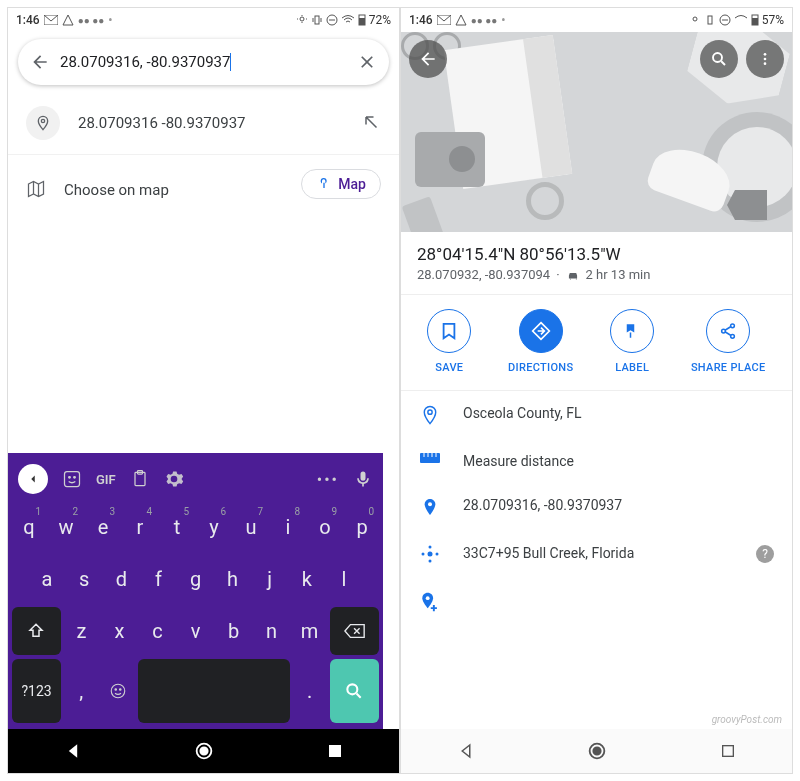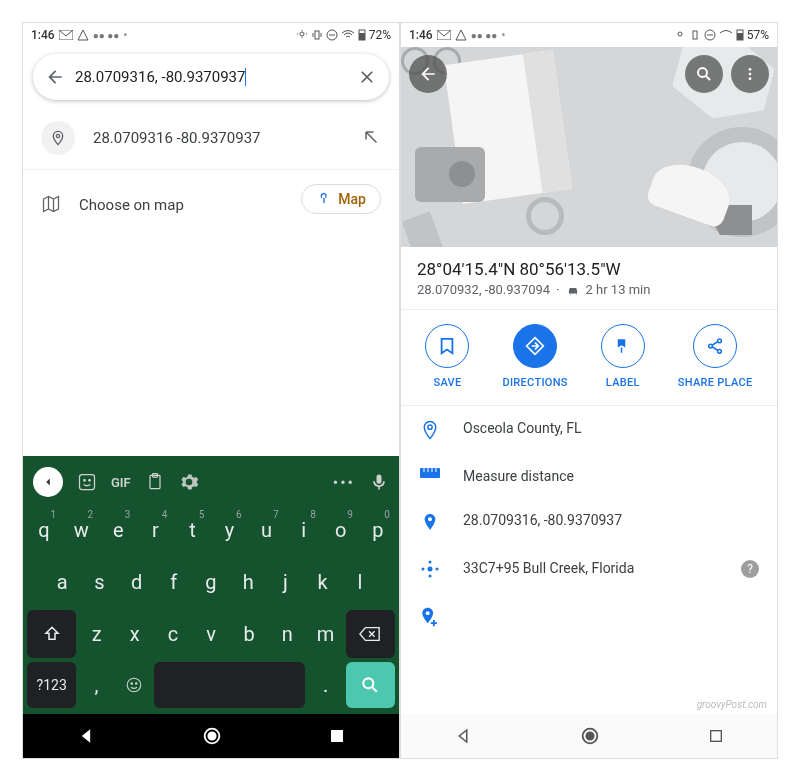--- a/index.html
+++ b/index.html
@@ -1,47 +1,47 @@
 <!DOCTYPE html>
 <html><head>
 <meta charset="utf-8">
 <style>
 *{margin:0;padding:0;box-sizing:border-box;font-family:Roboto,Arial,sans-serif;-webkit-font-smoothing:antialiased}
 body{background:#f5f5f5;width:800px;height:781px;overflow:hidden}
-.container{display:flex;width:800px;height:781px;background:#fff;padding:22px;}
+.container{display:flex;width:800px;height:781px;background:#fff;padding:7px;}
 .phone{flex:1;display:flex;flex-direction:column;background:#fff;position:relative;border:1px solid #ddd}
 .status-bar{height:24px;display:flex;align-items:center;justify-content:space-between;padding:0 8px;font-size:12px;color:#333;background:#fff}
 .status-left{display:flex;align-items:center;gap:4px;font-weight:500}
 .status-right{display:flex;align-items:center;gap:3px;font-size:12px}
 .status-right svg{display:block}
 
 
 .search-row{padding:7px 10px}
 .search-box{display:flex;align-items:center;height:46px;border-radius:23px;background:#fff;box-shadow:0 1px 4px rgba(0,0,0,0.25);padding:0 12px;gap:10px}
 .cursor{display:inline-block;width:1px;height:18px;background:#1a73e8;vertical-align:middle;animation:blink 1s infinite}
 @keyframes blink{50%{opacity:0}}
 .suggest-row{display:flex;align-items:center;padding:14px 18px;gap:18px}
 .suggest-ic{width:34px;height:34px;border-radius:50%;background:#f1f1f1;display:flex;align-items:center;justify-content:center;color:#5f6368}
 .suggest-text{flex:1;font-size:15px;color:#3c4043}
 .divider{height:1px;background:#f1f1f1}
 .choose-row{display:flex;align-items:flex-end;padding:14px 18px;gap:18px}
-.map-btn{display:flex;align-items:center;gap:6px;border:1px solid #dadce0;border-radius:20px;padding:6px 14px;font-size:14px;color:#a16207;font-weight:500;background:#fff}
-
-
-.keyboard{position:absolute;bottom:44px;left:0;right:0;background:#14532d;color:#e8eaed;padding:6px 4px}
+.map-btn{display:flex;align-items:center;gap:6px;border:1px solid #dadce0;border-radius:20px;padding:6px 14px;font-size:14px;color:#4c1d95;font-weight:500;background:#fff}
+
+
+.keyboard{position:absolute;bottom:44px;left:0;right:16px;background:#4c1d95;color:#e8eaed;padding:6px 4px}
 .kb-top{display:flex;align-items:center;height:40px;gap:14px;padding:0 6px}
 .kb-top .chev{width:30px;height:30px;border-radius:50%;background:#fff;display:flex;align-items:center;justify-content:center;color:#333}
 .kb-top .ic{color:#cfd0d1}
 .kb-row{display:flex;gap:3px;margin-top:4px}
 .key{flex:1;height:48px;position:relative;display:flex;align-items:center;justify-content:center;font-size:20px;color:#e8eaed}
 .key .sup{position:absolute;top:3px;right:5px;font-size:10px;color:#9aa0a6}
 .key-fn{background:#202124;border-radius:6px}
 .kb-row.indent{padding:0 18px}
 .kb-row.fn{margin-top:4px}
-.kb-row.fn .key{height:46px}
+.kb-row.fn .key{height:64px}
 .space{flex:4;background:#202124;border-radius:6px}
 .search-key{flex:1.3;background:#4ec7b0;border-radius:6px;display:flex;align-items:center;justify-content:center}
 
 
 .navbar{position:absolute;bottom:0;left:0;right:0;height:44px;background:#000;display:flex;align-items:center;justify-content:space-around}
 .navbar.light{background:#fafafa}
 
 
 .hero{height:200px;background:#d4d6d8;position:relative;overflow:hidden}
 .overlay-top{position:absolute;top:8px;left:8px;right:8px;display:flex;align-items:center;justify-content:space-between}

